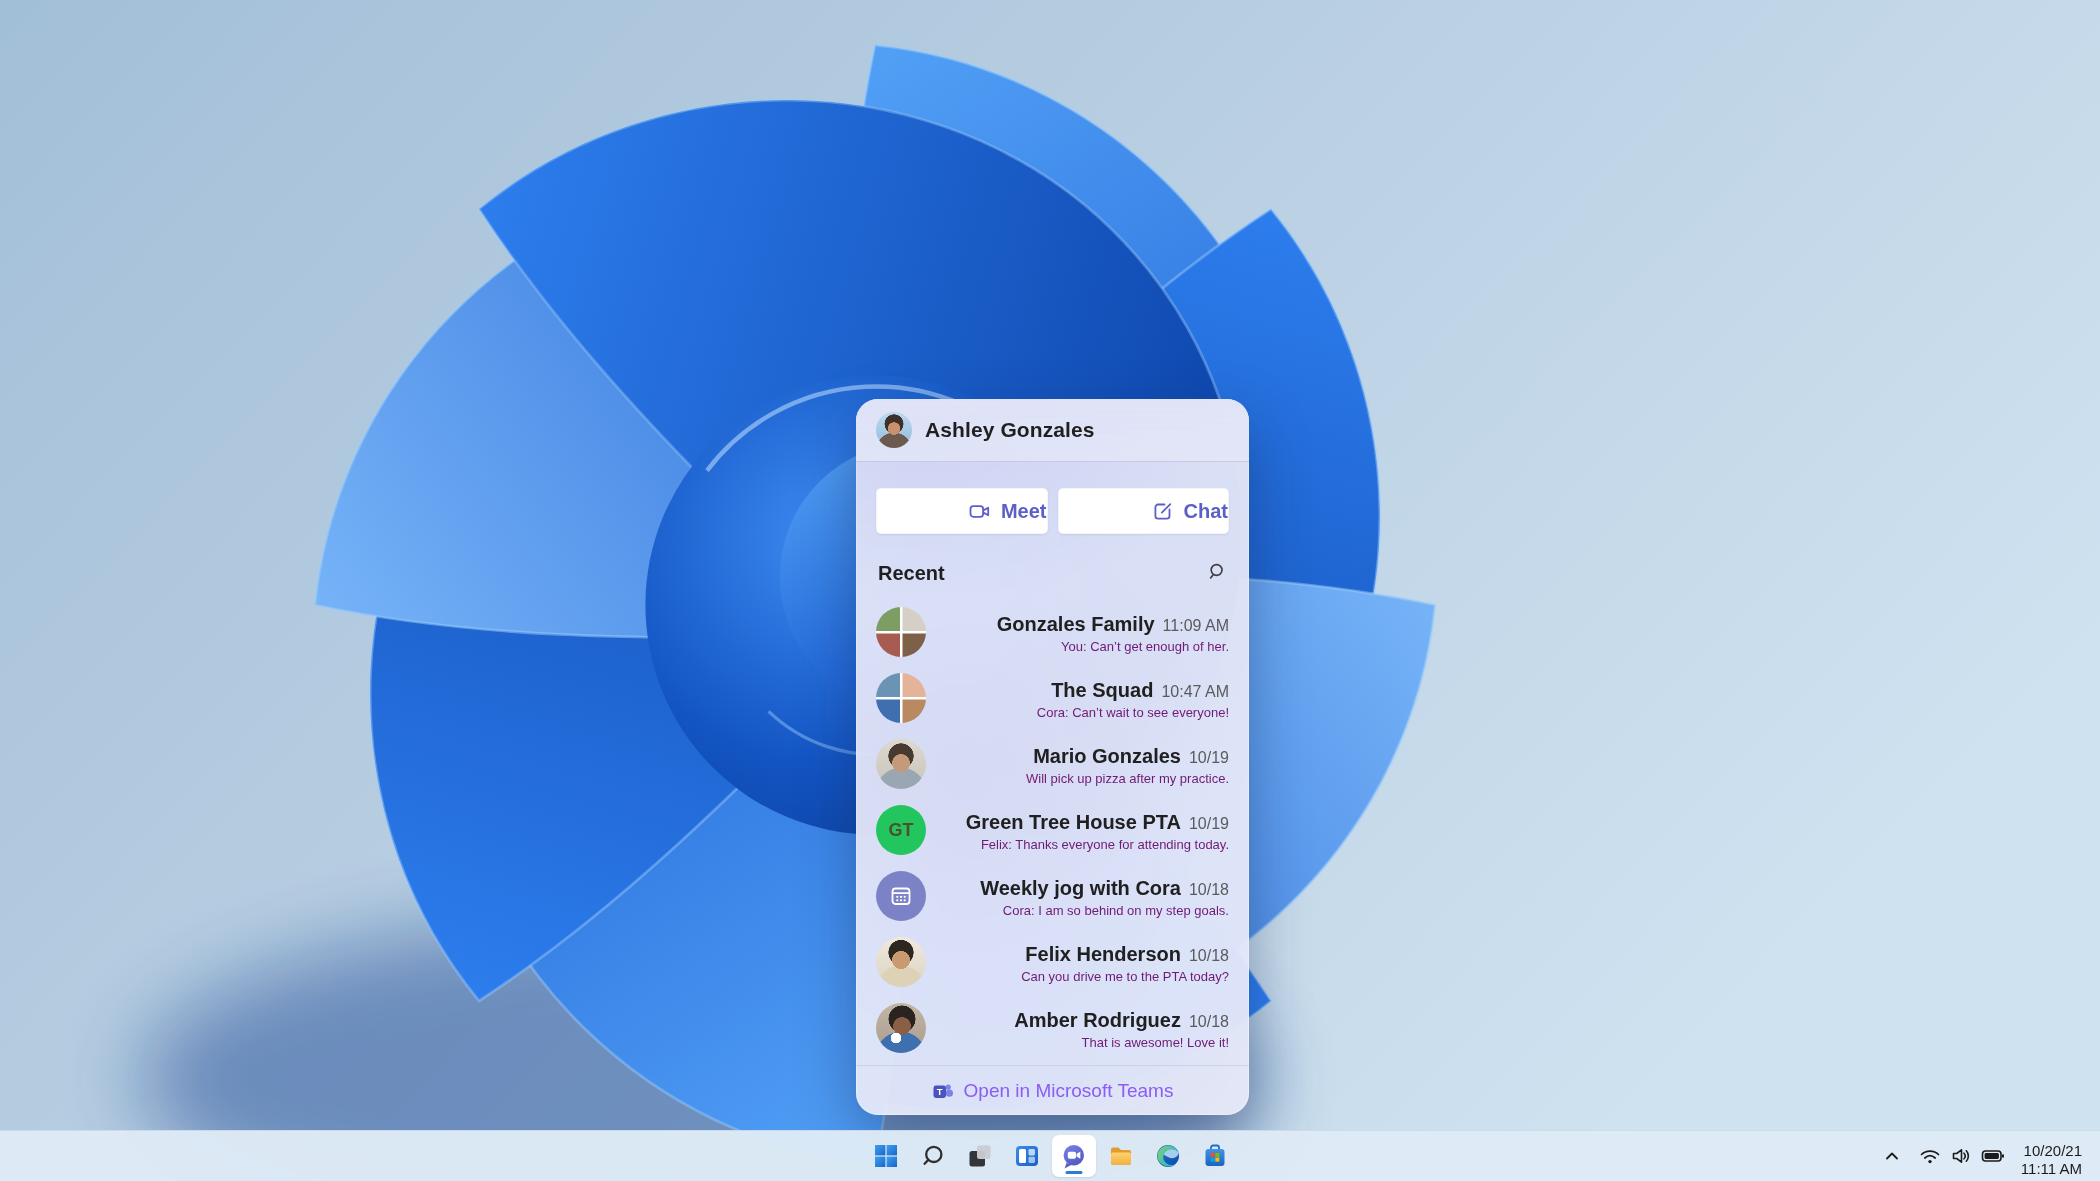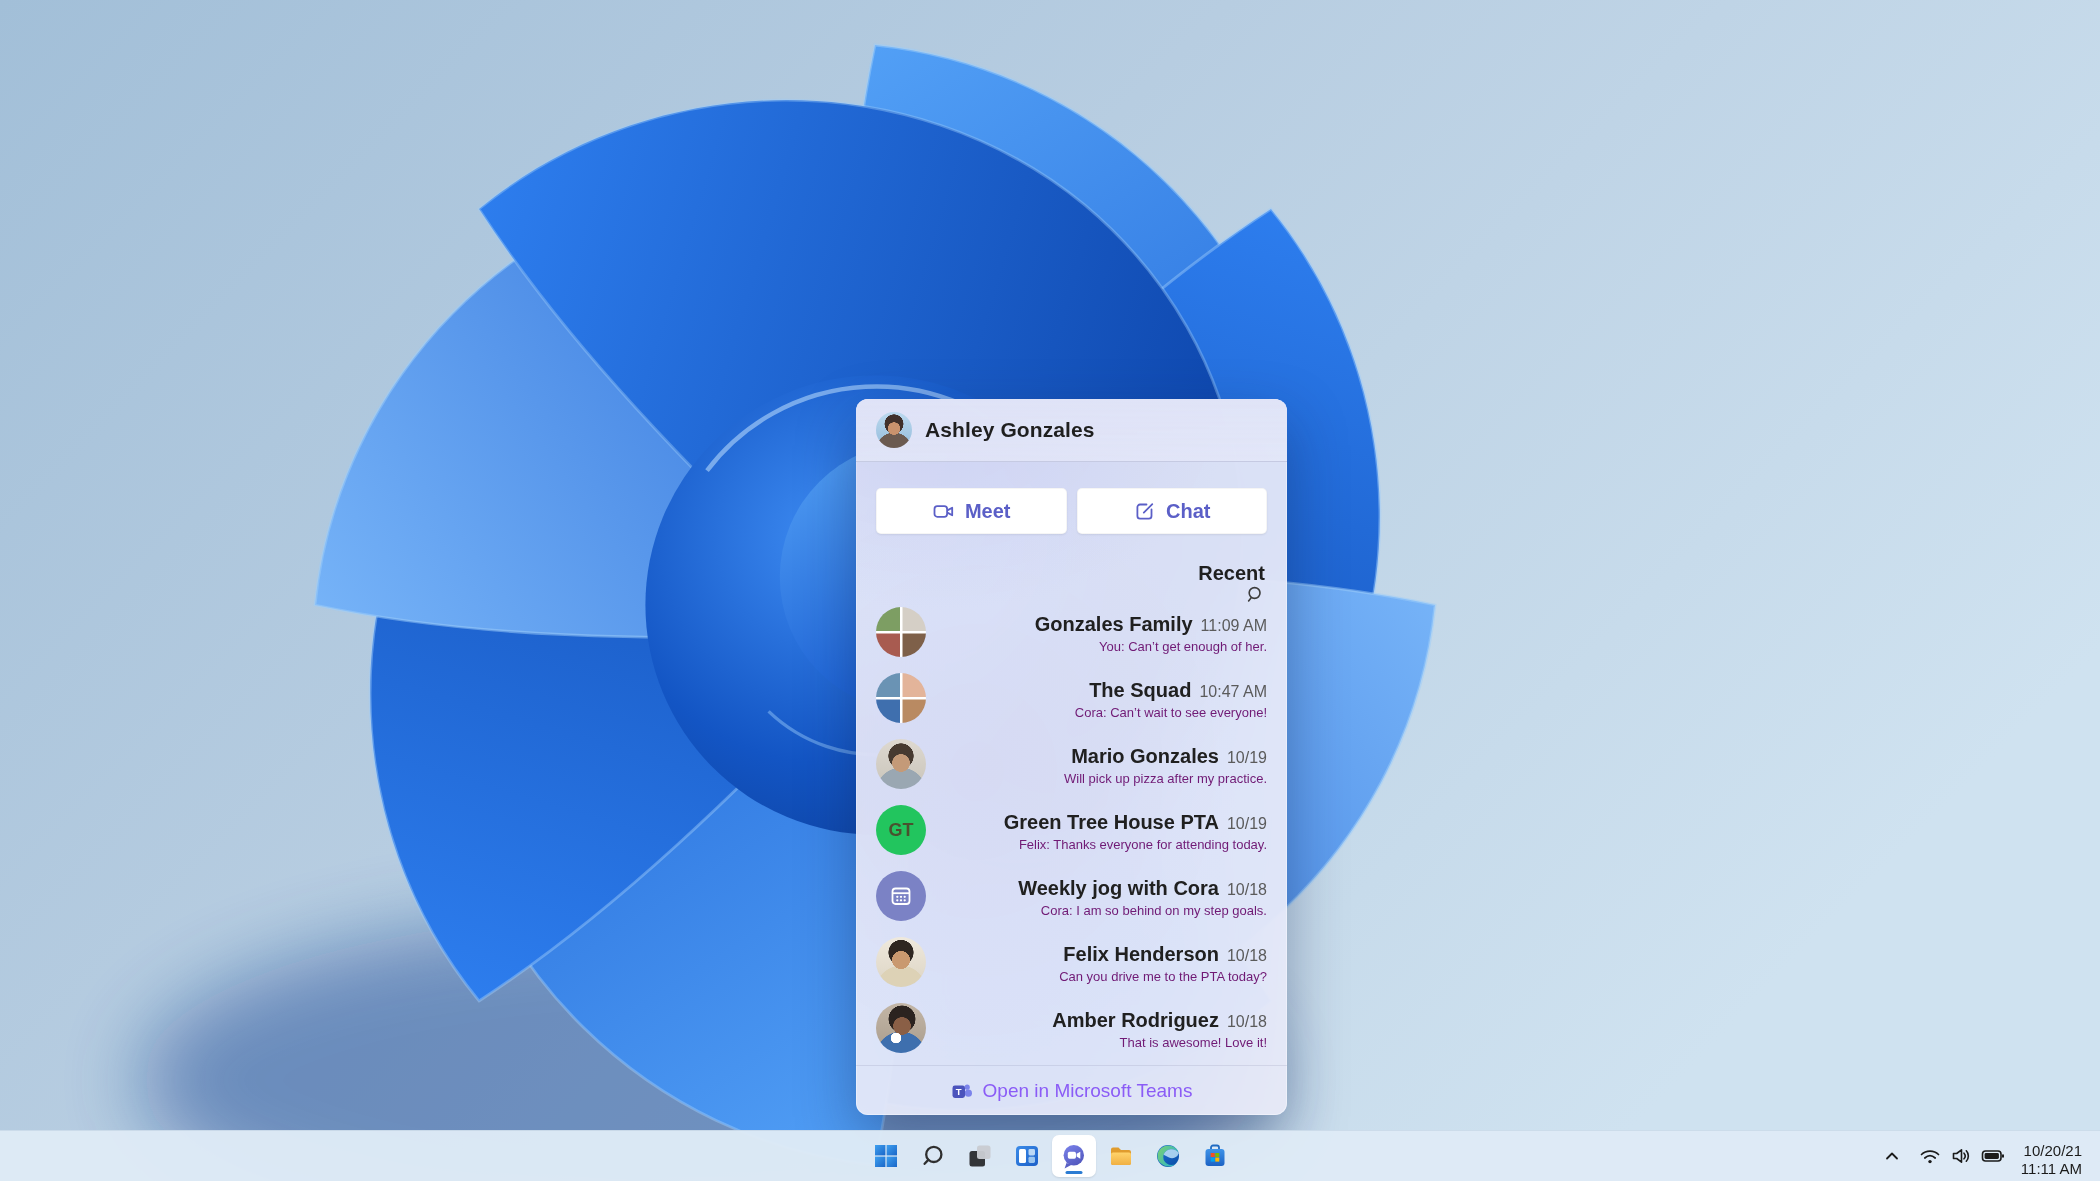--- a/index.html
+++ b/index.html
@@ -4,22 +4,22 @@
 <style>
   * { margin:0; padding:0; box-sizing:border-box; }
   html,body { width:2100px; height:1181px; overflow:hidden; font-family:"Liberation Sans", sans-serif; }
   body { position:relative; background:#b6cde1; }
 
   
   .wallpaper { position:absolute; inset:0; }
 
   
   .panel {
-    position:absolute; left:856px; top:399px; width:431px; height:716px;
-    border-radius:12px; overflow:hidden;
+    position:absolute; left:856px; top:399px; width:393px; height:716px;
+    border-radius:22px; overflow:hidden;
     background:rgba(233,235,247,0.93);
     backdrop-filter: blur(50px) saturate(1.25);
     box-shadow:0 24px 58px rgba(15,35,80,.38), 0 0 0 1px rgba(255,255,255,.35) inset;
     padding-left:24px;
   }
   .panel-tint { position:absolute; inset:0; pointer-events:none;
     background:
       radial-gradient(420px 260px at 18% 4%, rgba(190,190,236,.45), transparent 70%),
       radial-gradient(380px 420px at 28% 52%, rgba(206,204,238,.28), transparent 70%);
   }
@@ -27,26 +27,26 @@
     position:absolute; top:0; left:0; right:0; height:63px;
     display:flex; align-items:center; gap:13px; padding:0 20px;
     background:linear-gradient(180deg, rgba(224,228,247,.95), rgba(229,232,248,.75));
     border-bottom:1px solid rgba(150,155,185,.35);
   }
   .user-name { font-size:21px; font-weight:bold; color:#1f1f1f; letter-spacing:.1px; }
 
   .actions { position:absolute; top:89px; left:0; right:0; display:flex; gap:10px; padding:0 20px; }
   .action-btn {
     flex:1; height:46px; background:#ffffff; border:1px solid rgba(0,0,0,.04); border-radius:5px;
-    display:flex; align-items:center; justify-content:center; gap:10px;
+    display:flex; align-items:center; justify-content:flex-end; gap:10px;
     font-size:20px; font-weight:bold; color:#5b5fc7; cursor:pointer;
     box-shadow:0 1px 2px rgba(0,0,0,.08);
   }
 
-  .recent-head { position:absolute; top:163px; left:0; right:0; display:flex; align-items:flex-end; padding:0 22px;flex-direction:column; }
+  .recent-head { position:absolute; top:163px; left:0; right:0; display:flex; align-items:flex-start; padding:0 22px; }
   .recent-title { font-size:20px; font-weight:bold; color:#1f1f1f; flex:1; }
 
   .conv-list { position:absolute; top:200px; left:0; right:0; }
   .conv-row { height:66px; display:flex; align-items:center; gap:14px; padding:0 20px; cursor:pointer;text-align:right; }
   .conv-texts { flex:1; min-width:0; display:flex; flex-direction:column; justify-content:center; gap:3px; padding-top:2px; }
   .conv-topline { display:flex; align-items:baseline; }
   .conv-name { flex:1; font-size:20px; font-weight:bold; color:#202020; white-space:nowrap; }
   .conv-time { font-size:16px; color:#5b5b5b; margin-left:8px; }
   .conv-preview { font-size:13px; color:#701a75; white-space:nowrap; overflow:hidden; text-overflow:ellipsis; }
 

